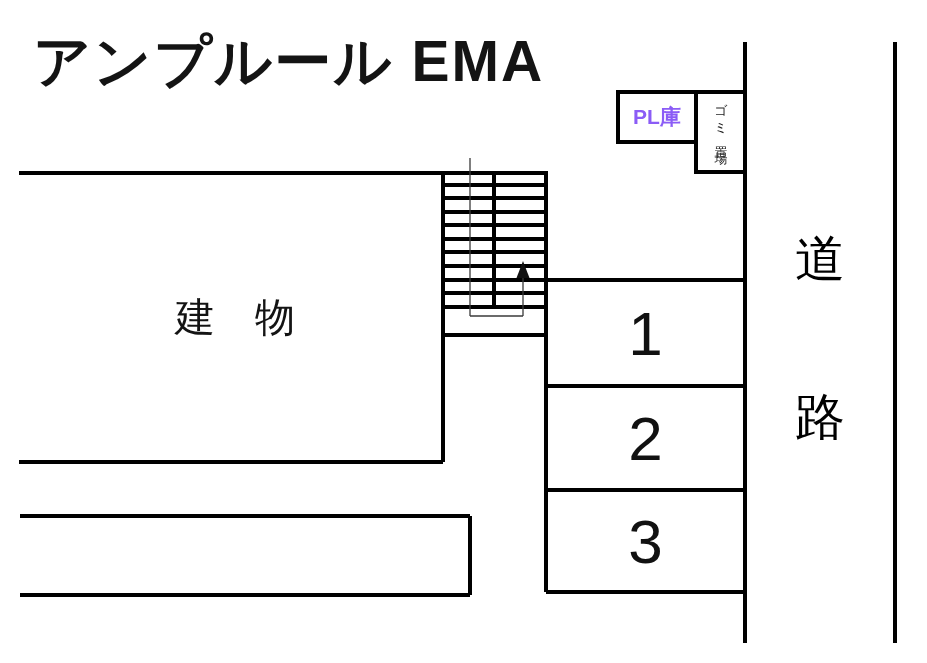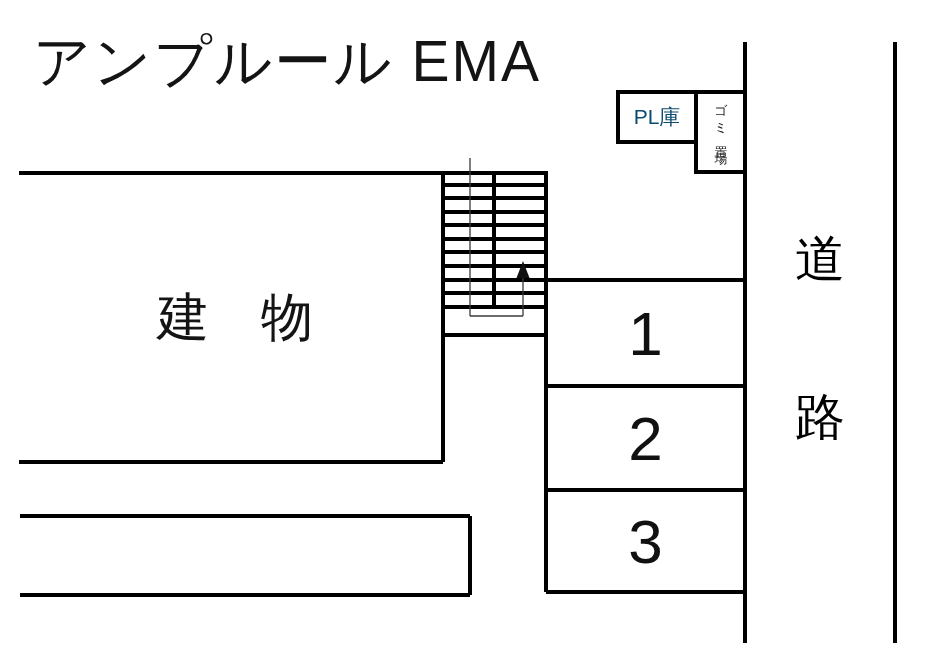--- a/index.html
+++ b/index.html
@@ -8,34 +8,34 @@
     width:927px;height:663px;
     background:#ffffff;
     font-family:"Liberation Sans", sans-serif;
     color:#000;
     overflow:hidden;
   }
   #plan-svg{position:absolute;left:0;top:0;}
   .lbl{position:absolute;color:#141414;}
   .title{
     left:33px;top:24px;width:560px;
-    font-size:57px;font-weight:400;letter-spacing:2px;white-space:nowrap;
+    font-size:57px;font-weight:700;letter-spacing:2px;white-space:nowrap;
   }
   .building-label{
     left:129px;top:295px;width:212px;height:44px;
-    font-size:52px;font-weight:300;text-align:center;line-height:44px;
+    font-size:40px;font-weight:300;text-align:center;line-height:44px;
   }
   .planting-label{
     left:138px;top:531px;width:212px;height:44px;
     font-size:40px;font-weight:300;text-align:center;line-height:44px;
   }
   .storage-label{
     left:618px;top:92px;width:78px;height:50px;
     display:flex;align-items:center;justify-content:center;
-    font-size:21px;font-weight:400;color:#0c4a6e;
+    font-size:21px;font-weight:700;color:#8b5cf6;
   }
   .garbage-label{
     left:696px;top:94px;width:49px;height:80px;
     display:flex;justify-content:center;
   }
   .garbage-label span{
     writing-mode:vertical-rl;text-orientation:upright;
     font-size:13px;letter-spacing:6px;color:#222;font-weight:300;
   }
   .parking-number{

